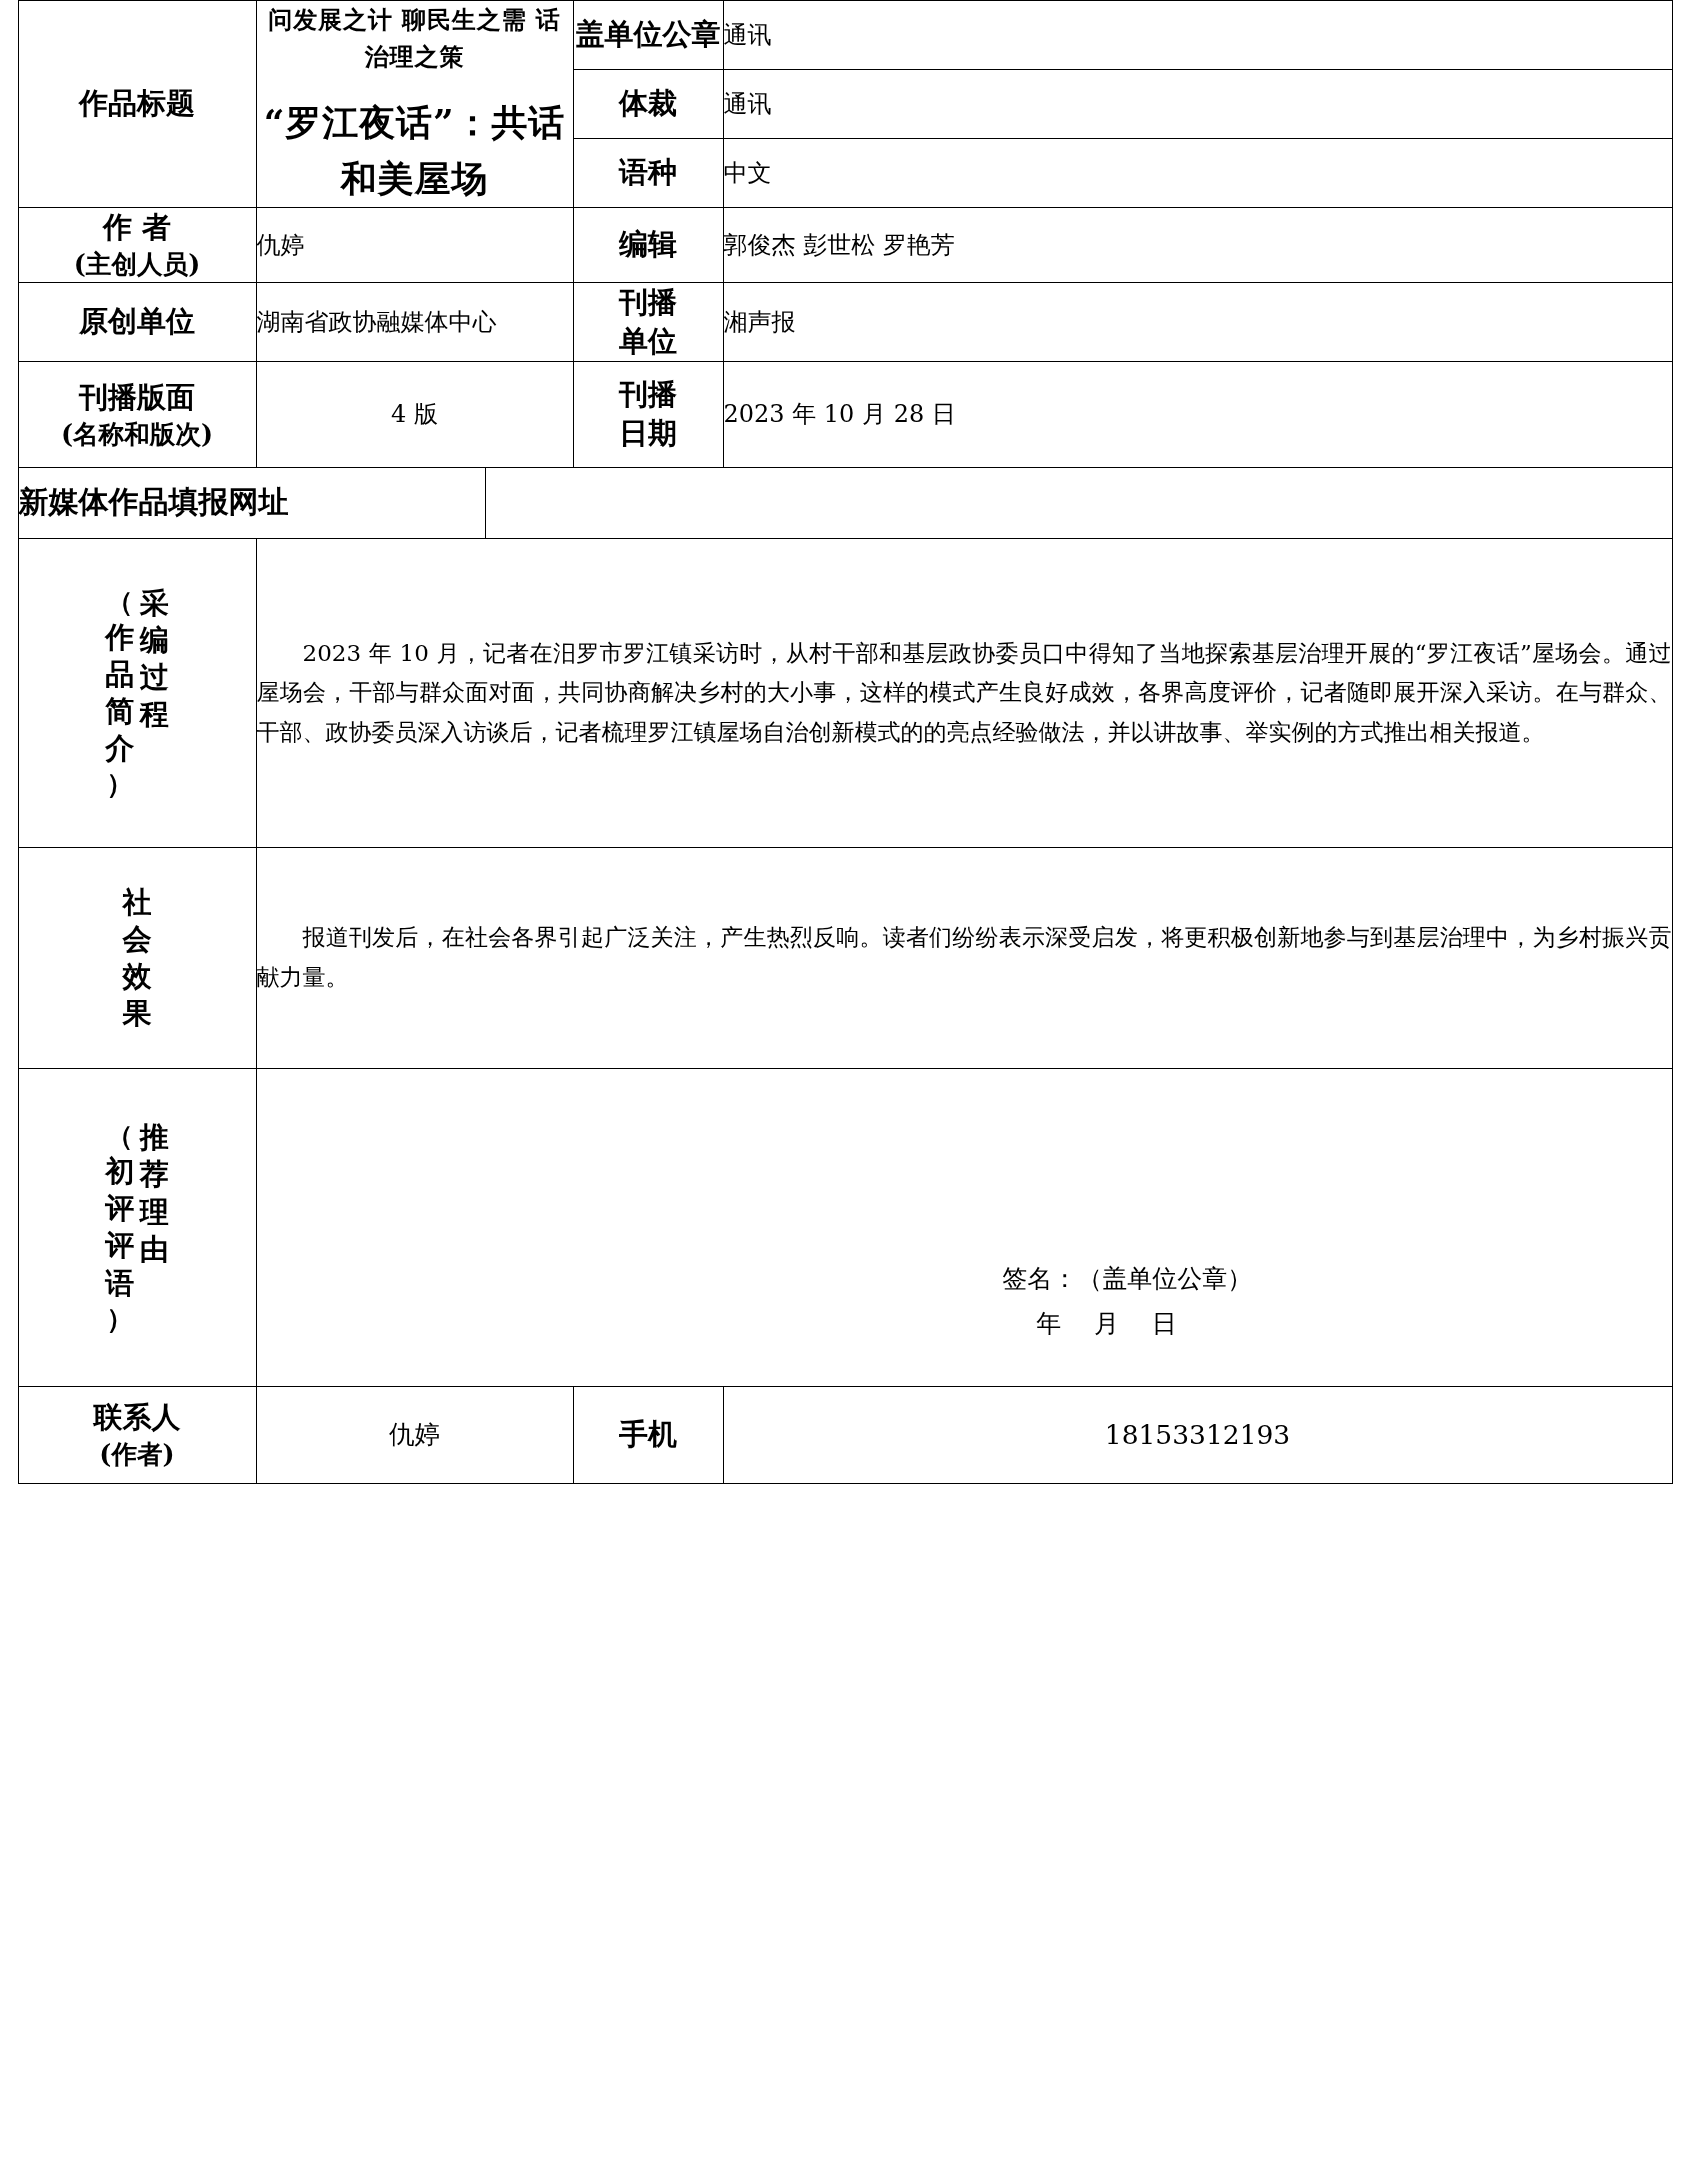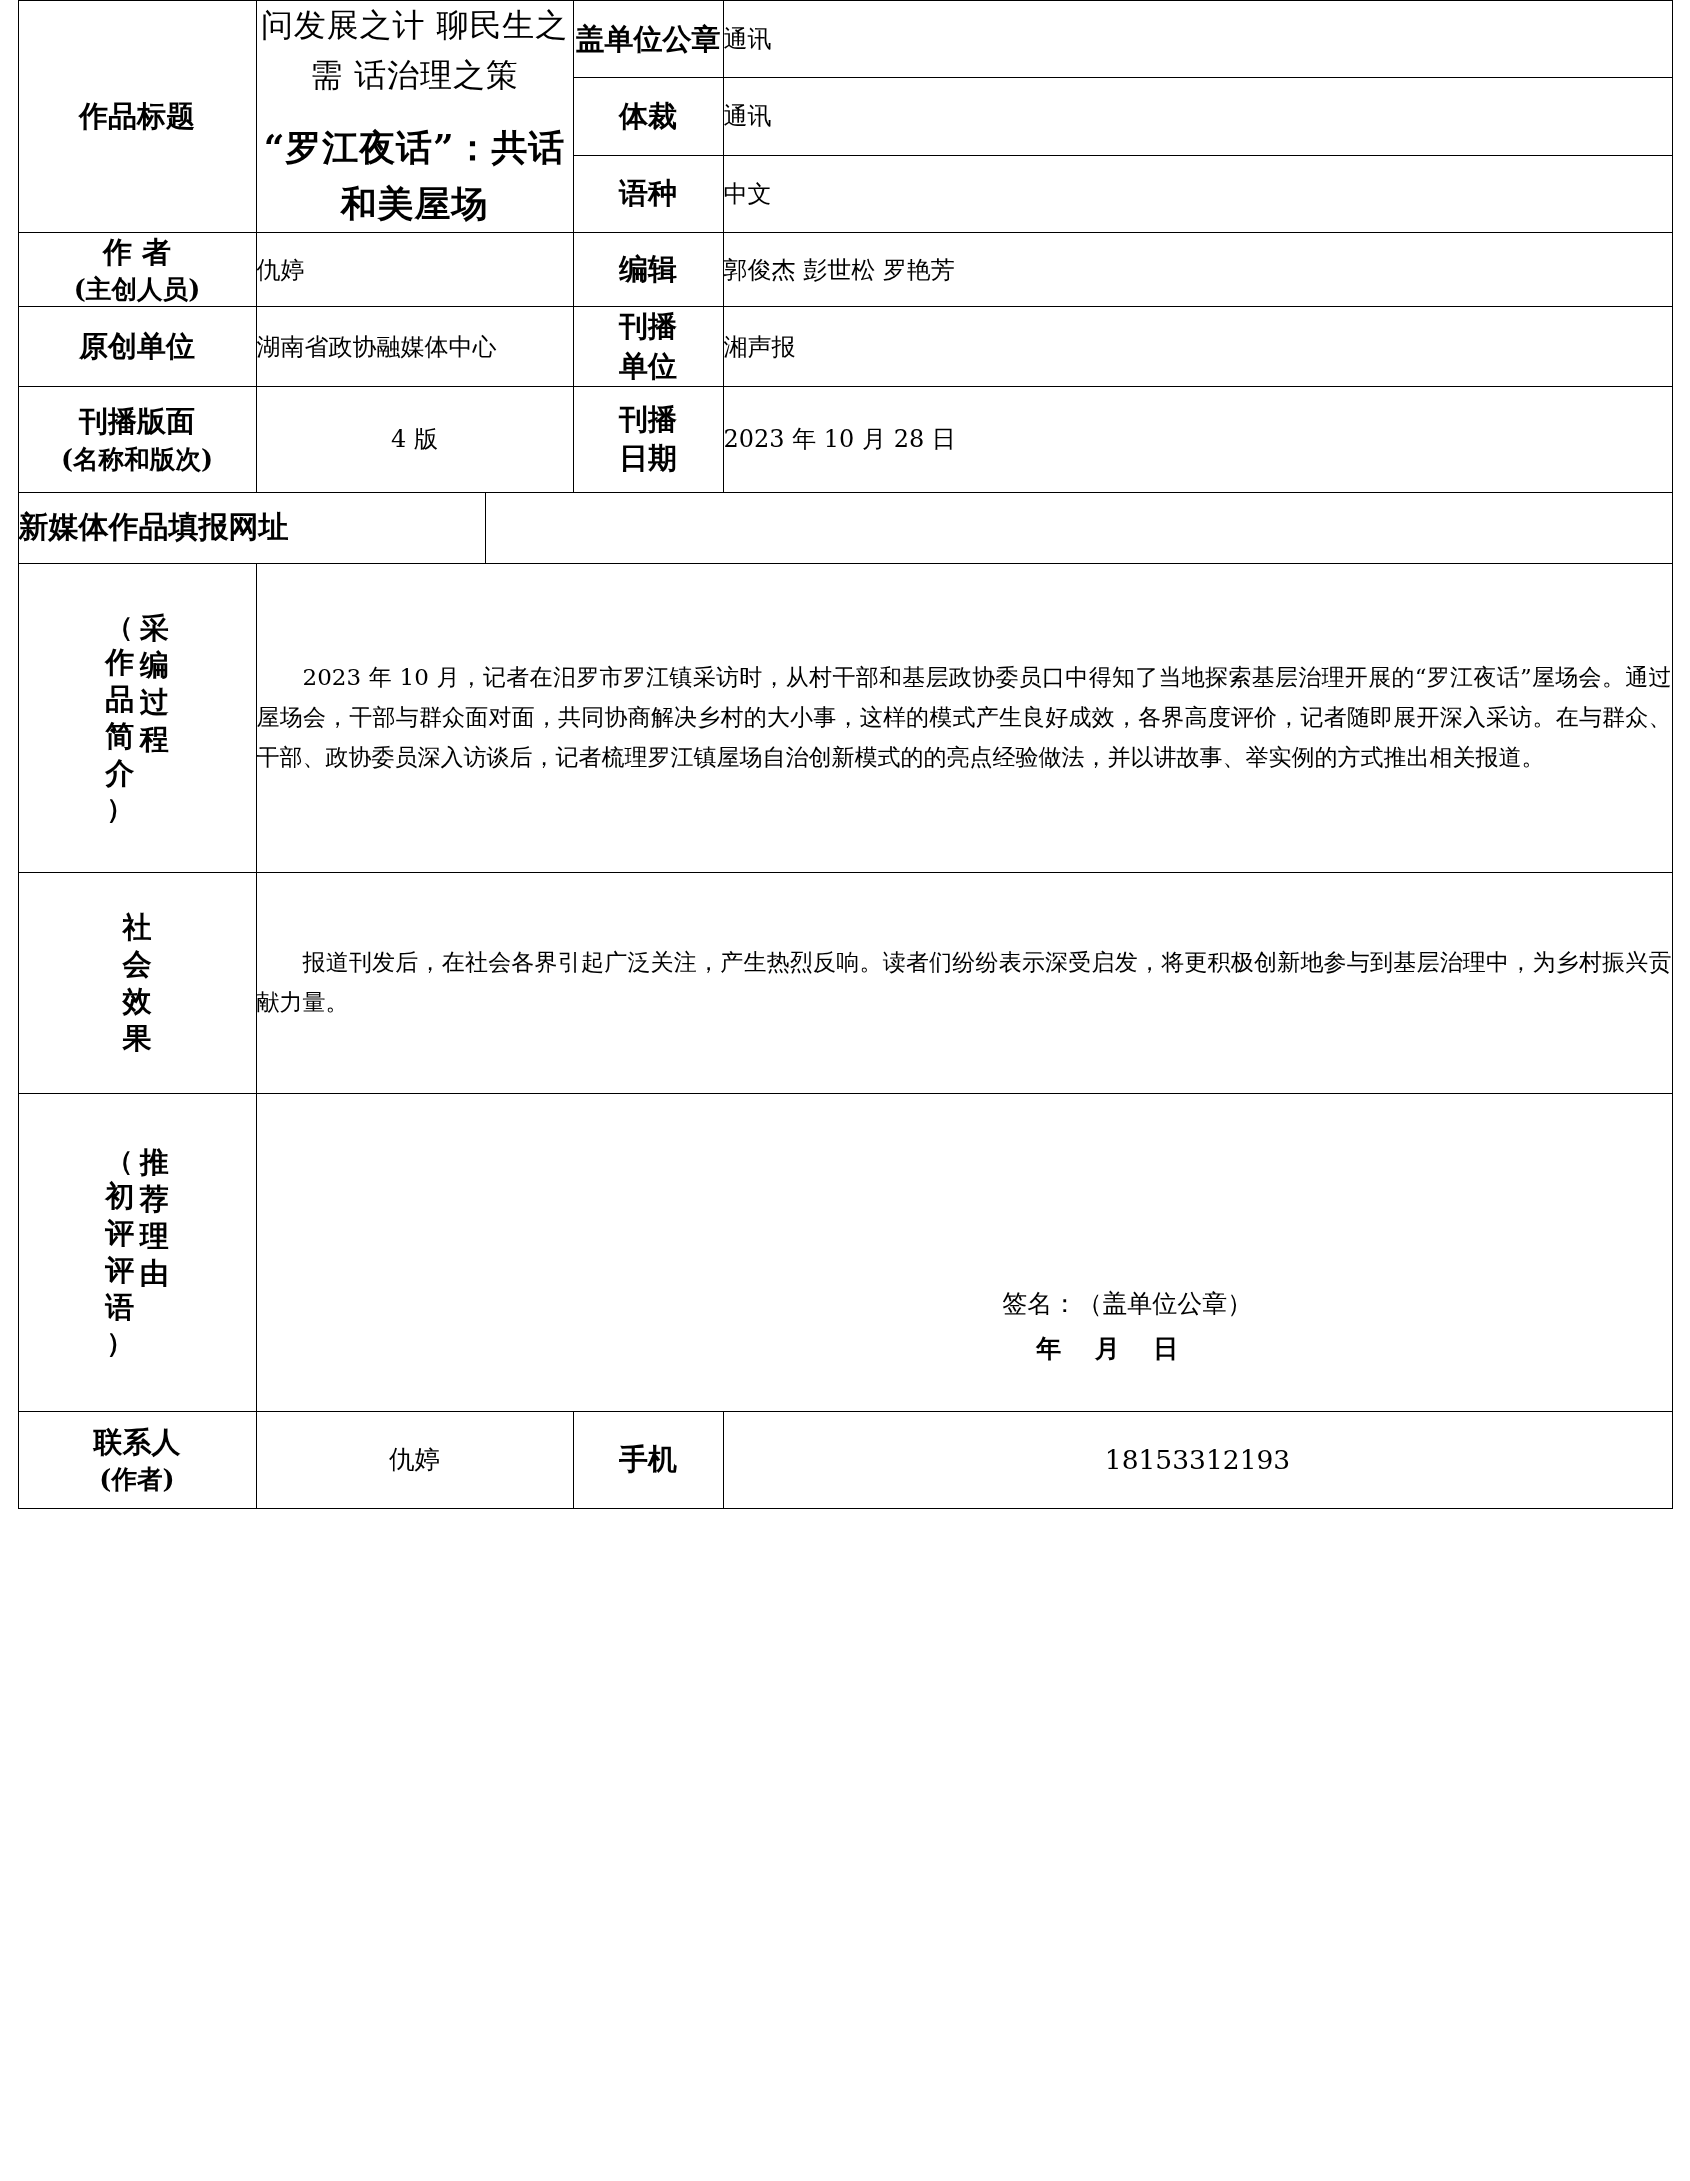--- a/index.html
+++ b/index.html
@@ -57,22 +57,23 @@
   .val-center {
     text-align: center;
   }
   .title-cell {
     font-family: "DejaVu Serif", "Liberation Serif", serif;
     text-align: center;
     padding: 12.4px 14px;
     line-height: 1.55;
   }
   .title-sub {
-    font-size: 32px;
+    font-size: 24px;
     letter-spacing: 0.9px;
+    font-weight: bold;
   }
   .title-main {
     font-size: 36px;
     font-weight: bold;
     letter-spacing: 0.9px;
     margin-top: 20px;
   }
   
   .vlabel {
     font-family: "DejaVu Serif", "Liberation Serif", serif;
@@ -125,21 +126,20 @@
   .sign-inner {
     position: absolute;
     left: 58%;
     bottom: 4px;
     transform: translateX(-30%);
     text-align: left;
   }
   .sign-date {
     letter-spacing: 12.4px;
     padding-left: 34px;
-    font-weight: bold;
   }
   .nm-label {
     font-family: "DejaVu Serif", "Liberation Serif", serif;
     font-weight: bold;
     font-size: 30px;
     padding: 10.6px 12.4px 10.6px 12.4px;
     white-space: nowrap;
   }
   .phone-val {
     font-family: "DejaVu Serif", "Liberation Serif", serif;

